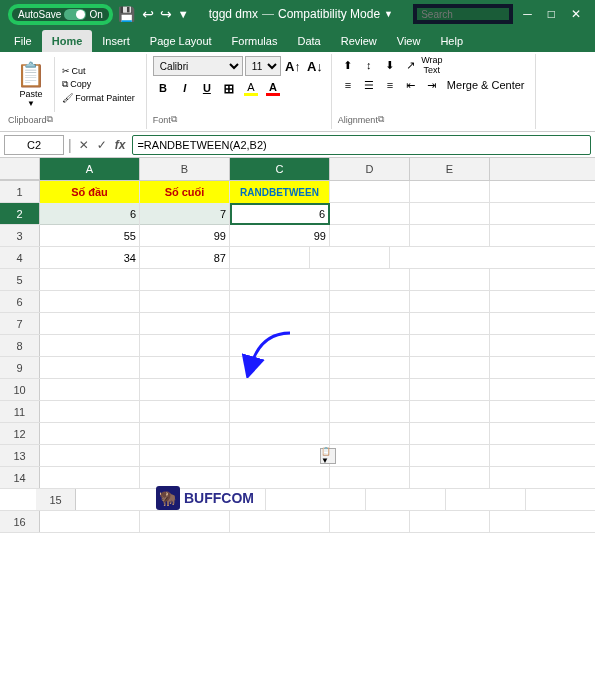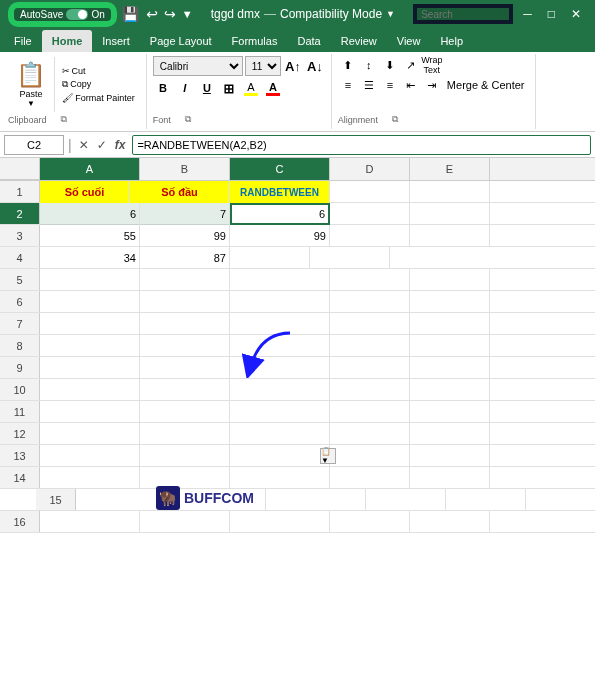--- a/index.html
+++ b/index.html
@@ -13,21 +13,21 @@
       align-items: center;
       justify-content: space-between;
       padding: 0 8px;
       color: white;
     }
     .title-bar-left { display: flex; align-items: center; gap: 6px; }
     .title-bar-center { font-size: 12px; color: white; display: flex; align-items: center; gap: 4px; }
     .title-bar-right { display: flex; align-items: center; gap: 4px; }
     .autosave-badge {
       background: #1a5c38;
-      border: 6px solid #22c55e;
+      border: 4px solid #22c55e;
       border-radius: 10px;
       padding: 1px 6px;
       font-size: 10px;
       color: white;
       display: flex; align-items: center; gap: 3px;
     }
     .toggle-on { width: 22px; height: 11px; background: #4caf80; border-radius: 6px; display: inline-block; position: relative; }
     .toggle-on::after { content:''; position:absolute; right:1px; top:1px; width:9px; height:9px; background:white; border-radius:50%; }
     .search-box {
       background: #1a5c38;
@@ -66,21 +66,21 @@
       height: 80px;
       display: flex;
       align-items: stretch;
       padding: 2px 4px;
     }
     .ribbon-group-label {
       font-size: 9px;
       color: #666;
       margin-top: auto;
       padding: 2px 0;
-      display: flex; align-items: center; gap: 14px;
+      display: flex; align-items: center; gap: 0;
     }
     .clipboard-top {
       display: flex;
       align-items: stretch;
       flex: 1;
     }
     .paste-btn {
       display: flex;
       flex-direction: column;
       align-items: center;
@@ -491,22 +491,22 @@
     <div class="row-header-corner"></div>
     <div class="col-header col-A active">A</div>
     <div class="col-header col-B">B</div>
     <div class="col-header col-C active">C</div>
     <div class="col-header col-D">D</div>
     <div class="col-header col-E">E</div>
   </div>
 
   <div class="grid-row">
     <div class="row-header">1</div>
+    <div class="grid-cell header-cell col-A">Số đầu</div>
     <div class="grid-cell header-cell col-B">Số cuối</div>
-    <div class="grid-cell header-cell col-A">Số đầu</div>
     <div class="grid-cell randbetween-header col-C">RANDBETWEEN</div>
     <div class="grid-cell col-D"></div>
     <div class="grid-cell col-E"></div>
   </div>
 
   <div class="grid-row">
     <div class="row-header active">2</div>
     <div class="grid-cell data-cell selected-range col-A">6</div>
     <div class="grid-cell data-cell selected-range col-B">7</div>
     <div class="grid-cell data-cell selected col-C" style="border:2px solid #217346;">6</div>

